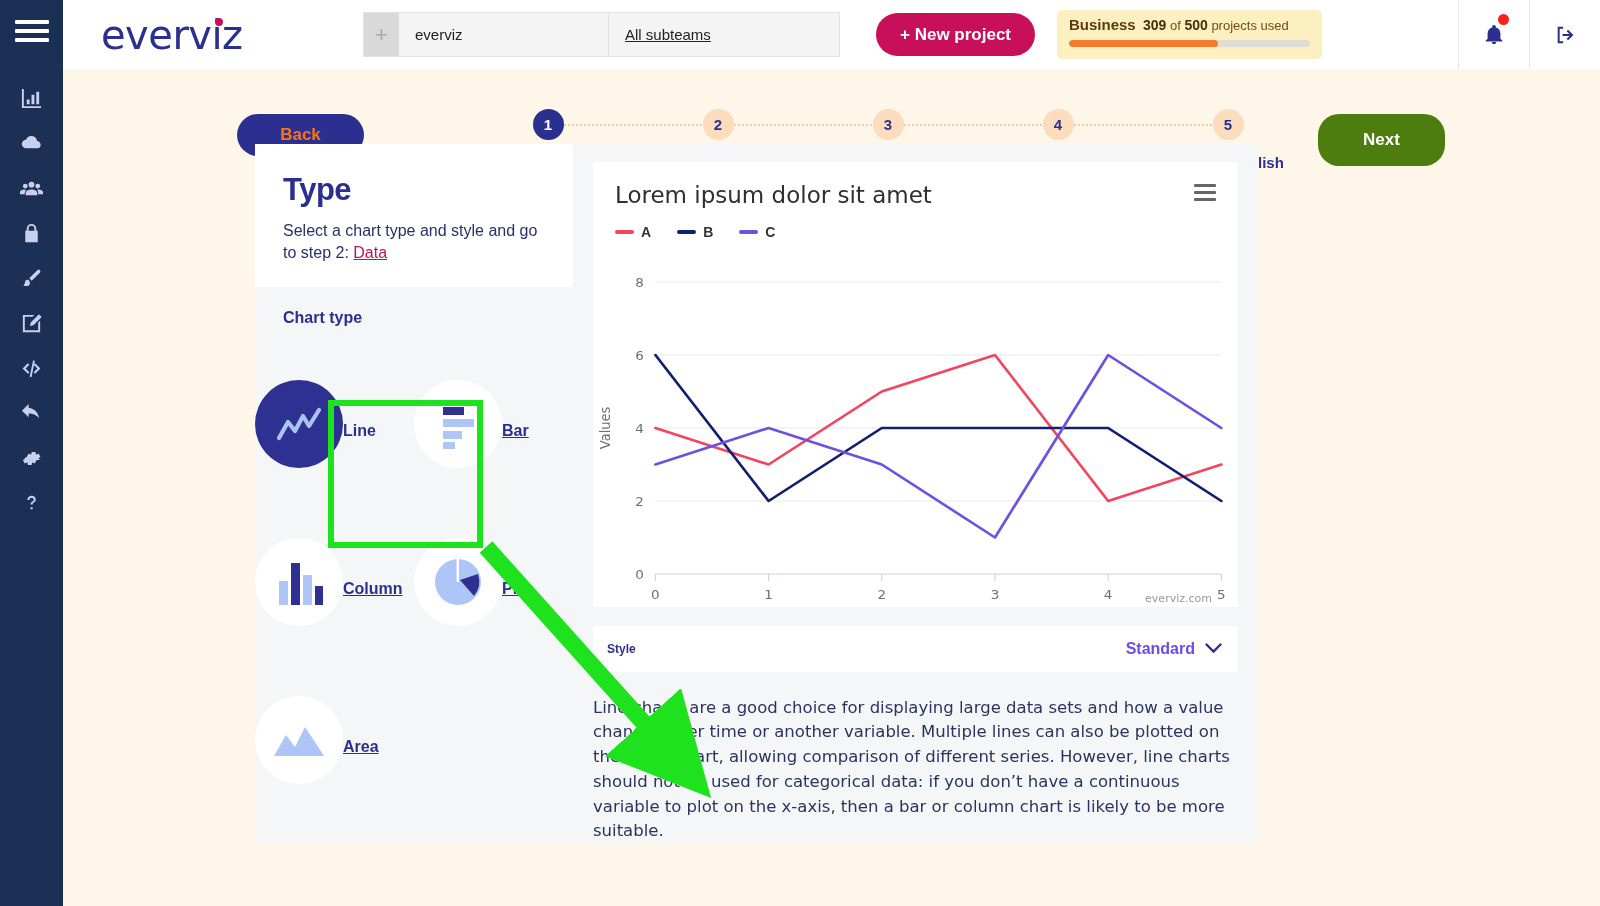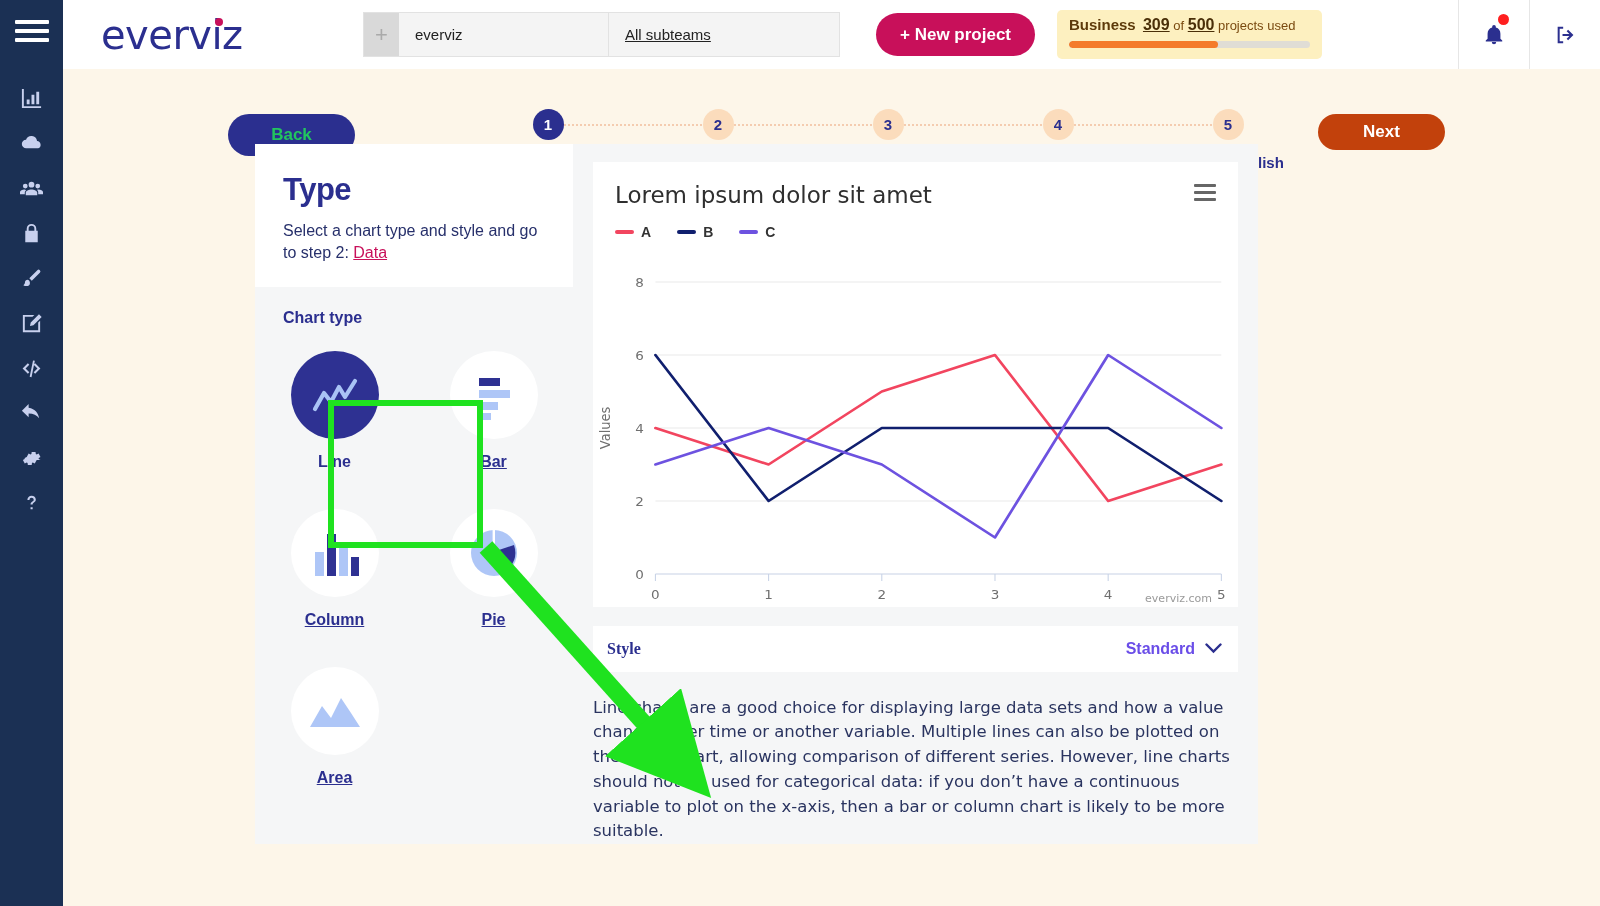--- a/index.html
+++ b/index.html
@@ -75,49 +75,49 @@
     font-size: 17px; font-weight: bold; cursor: pointer;
     font-family: "Liberation Sans", sans-serif;
   }
   #quota {
     margin-left: 22px; width: 265px; height: 49px;
     background: #fdf0c0; border-radius: 5px;
     padding: 6px 12px 0 12px;
   }
   #quota .qline { font-size: 13px; color: #7a4a10; white-space: nowrap; }
   #quota .qline b { font-size: 15px; color: #5d3a0a; }
-  #quota .qline .big { font-size: 16px; font-weight: bold; color: #4a2f08; text-decoration: underline; }
+  #quota .qline .big { font-size: 14px; font-weight: bold; color: #4a2f08; }
   #quota .bar {
     margin-top: 7px; height: 7px; border-radius: 4px; background: #e0ddd5; overflow: hidden;
   }
   #quota .bar i { display: block; height: 100%; background: #f47b2a; border-radius: 4px; }
   #topicons { margin-left: auto; display: flex; height: 69px; align-items: stretch; }
   #topicons .tibox {
     width: 71px; display: flex; align-items: center; justify-content: center;
     border-left: 1px solid #e6e6e6; position: relative; cursor: pointer;
   }
   #topicons svg { width: 22px; height: 22px; fill: #2b2f8f; }
   #topicons .badge {
     position: absolute; width: 11px; height: 11px; border-radius: 50%;
     background: #ff1f1f; top: 14px; right: 20px;
   }
 
   
   #wizard { position: absolute; left: 63px; top: 69px; width: 1537px; height: 837px; }
   #backbtn {
-    position: absolute; left: 165px; top: 45px;
+    position: absolute; left: 174px; top: 45px;
     width: 127px; height: 42px; border-radius: 21px;
-    background: #2b2f8f; color: #22c55e; border: none;
+    background: #2b2f8f; color: #f97316; border: none;
     font-size: 17px; font-weight: bold; cursor: pointer;
     font-family: "Liberation Sans", sans-serif;
   }
   #nextbtn {
     position: absolute; left: 1255px; top: 45px;
-    width: 127px; height: 36px; border-radius: 21px;
-    background: #c2410c; color: #fff; border: none;
+    width: 127px; height: 52px; border-radius: 21px;
+    background: #4d7c0f; color: #fff; border: none;
     font-size: 17px; font-weight: bold; cursor: pointer;
     font-family: "Liberation Sans", sans-serif;
   }
   #steps { position: absolute; left: 400px; top: 40px; display: flex; }
   .step { width: 170px; display: flex; flex-direction: column; align-items: center; position: relative; cursor: pointer; }
   .step .circ {
     width: 31px; height: 31px; border-radius: 50%;
     display: flex; align-items: center; justify-content: center;
     font-size: 15px; font-weight: bold; z-index: 2; position: relative;
   }
@@ -139,21 +139,21 @@
   
   #leftcol { width: 318px; display: flex; flex-direction: column; }
   #leftcol .head { padding: 28px 28px 0 28px; }
   #leftcol h1 { font-size: 31px; font-weight: bold; color: #2b2f8f; letter-spacing: -0.5px; }
   #leftcol .sub { margin-top: 12px; font-size: 16px; line-height: 1.35; color: #27306b; }
   #leftcol .sub a { color: #c8105a; text-decoration: underline; }
   #typebox { margin-top: 24px; background: #f5f6f7; flex: 1; padding: 22px 0 0 0; }
   #typebox .ttl { font-size: 16px; font-weight: bold; color: #2b2f8f; padding-left: 28px; }
   #grid { margin-top: 12px; display: grid; grid-template-columns: 1fr 1fr; }
   .celltype {
-    height: 158px; display: flex; flex-direction: column;
+    height: 158px; display: flex; 
     align-items: center; justify-content: flex-start; padding-top: 12px;
     cursor: pointer; position: relative;
   }
   .celltype .bubble {
     width: 88px; height: 88px; border-radius: 50%;
     background: #ffffff; display: flex; align-items: center; justify-content: center;
   }
   .celltype.sel .bubble { background: #2e3192; }
   .celltype .cname {
     margin-top: 13px; font-size: 16px; font-weight: bold; color: #2b2f8f;
@@ -172,21 +172,21 @@
   #hamb { position: absolute; right: 22px; top: 22px; width: 22px; cursor: pointer; }
   #hamb span { display: block; height: 3px; background: #666; margin-bottom: 4px; border-radius: 1px; }
   #plot { position: absolute; left: 0; top: 104px; width: 100%; height: 350px; }
   #wmark { position: absolute; right: 26px; bottom: 2px; font-size: 11px; color: #9a9a9a; font-family: "DejaVu Sans", sans-serif; }
 
   #stylerow {
     margin-top: 12px; background: #fff; height: 47px;
     display: flex; align-items: center; justify-content: space-between;
     padding: 0 16px 0 14px;
   }
-  #stylerow .slabel { font-size: 16px; font-weight: bold; color: #2b2f8f; font-family: Liberation Serif, serif; }
+  #stylerow .slabel { font-size: 12px; font-weight: bold; color: #2b2f8f; }
   #stylerow .sval { font-size: 16px; font-weight: bold; color: #6a4de8; display: flex; align-items: center; gap: 10px; cursor: pointer; }
   #desc {
     margin-top: 17px; font-size: 16.5px; line-height: 1.5;
     color: #2a3460; font-family: "DejaVu Sans", sans-serif;
     padding-right: 6px;
   }
 
   
   #greenbox {
     position: absolute; left: 328px; top: 400px;

